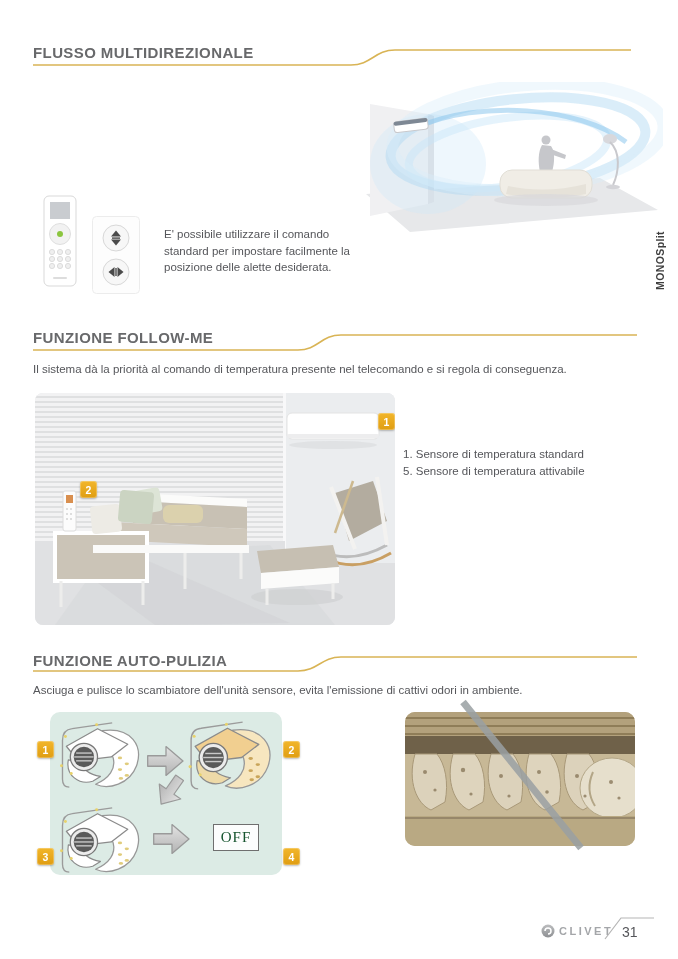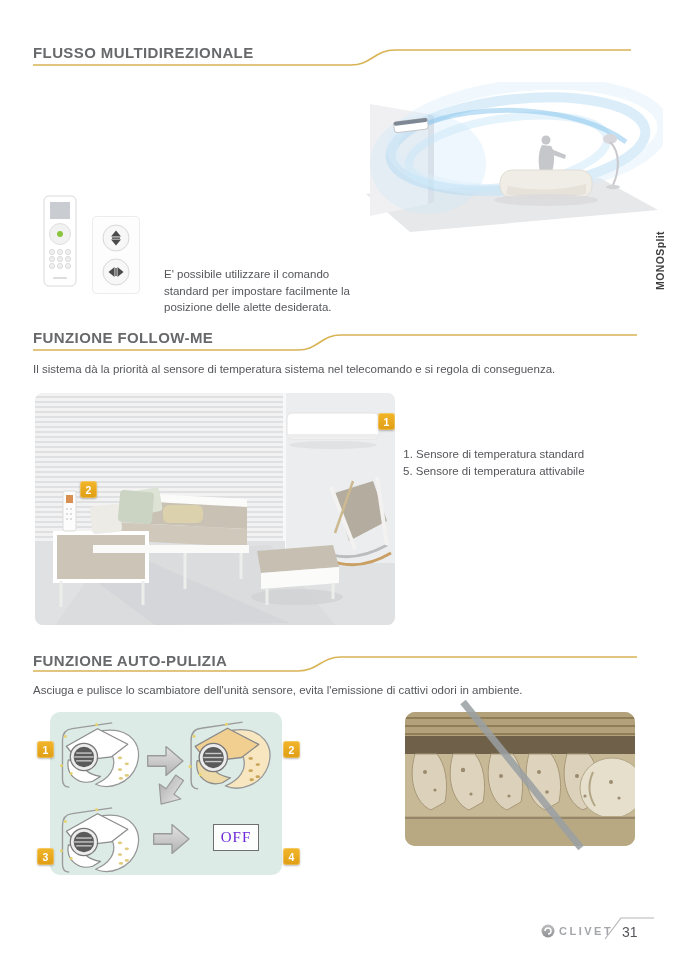--- a/index.html
+++ b/index.html
@@ -8,21 +8,21 @@
     position:relative; width:678px; height:959px; background:#fff; overflow:hidden;
     font-family:"Liberation Sans", sans-serif; color:#58595b;
   }
   .abs { position:absolute; }
   .section-title {
     position:absolute; left:33px; font-size:15px; font-weight:bold;
     color:#68696b; letter-spacing:0.4px;
   }
   .swoosh { position:absolute; pointer-events:none; }
   .body-text { position:absolute; font-size:11.5px; line-height:1.45; color:#55565a; }
-  .legend { position:absolute; font-size:11.5px; line-height:1.45; color:#55565a;text-align:center; }
+  .legend { position:absolute; font-size:11.5px; line-height:1.45; color:#55565a; }
   .badge {
     position:absolute; width:17px; height:17px; border-radius:3px;
     background:linear-gradient(#f2b62b,#df9d12);
     box-shadow:0 1px 2px rgba(0,0,0,.25), inset 0 0 0 1px rgba(255,255,255,.25);
     color:#fff; font-size:10.5px; font-weight:bold;
     display:flex; align-items:center; justify-content:center; z-index:5;
   }
   .side-label {
     position:absolute; left:654px; top:231px;
     writing-mode:vertical-rl; transform:rotate(180deg);
@@ -43,33 +43,33 @@
   
   .ap-panel {
     position:absolute; left:50px; top:712px; width:232px; height:163px;
     background:#dcebe5; border-radius:10px;
   }
   .ap-unit { position:absolute; }
   .unit-warm { --hf:#f1cf90; --sf:#f7e6bf; --bf:#eedaa8; --df:#c9a55a; }
   .off-box {
     position:absolute; left:163px; top:112px; width:46px; height:27px;
     border:1.5px solid #6f6f6f; background:rgba(255,255,255,.9);
-    font-family:"Liberation Serif", serif; font-size:15px; letter-spacing:1px; color:#6d28d9;
+    font-family:"Liberation Serif", serif; font-size:15px; letter-spacing:1px; color:#14532d;
     display:flex; align-items:center; justify-content:center;
   }
   .moldy-photo {
     position:absolute; left:405px; top:712px; width:230px; height:134px;
     border-radius:10px; overflow:hidden;
   }
   .strike { position:absolute; left:445px; top:696px; width:150px; height:160px; z-index:6; }
   
   .footer-logo { position:absolute; left:541px; top:924px; display:flex; align-items:center; gap:4px; }
   .footer-brand { font-size:11px; font-weight:700; color:#a4a6a9; letter-spacing:2.5px; }
   .footer-page { position:absolute; left:622px; top:924px; font-size:14px; color:#55565a; }
-  .caption { position:absolute; left:164px; top:226px; width:200px; font-size:11.5px; line-height:1.45; color:#55565a;margin-top:40px; }
+  .caption { position:absolute; left:164px; top:226px; width:200px; font-size:11.5px; line-height:1.45; color:#55565a; }
 </style>
 </head>
 <body>
 
 <div class="page">
 
   <svg width="0" height="0" style="position:absolute" aria-hidden="true">
     <defs>
       <linearGradient id="agrad" x1="0" y1="0" x2="0" y2="1">
         <stop offset="0" stop-color="#e3e3e3"></stop>
@@ -180,21 +180,21 @@
   </svg>
 
   <p class="caption">E' possibile utilizzare il comando standard per impostare facilmente la posizione delle alette desiderata.</p>
 
   <div class="side-label">MONOSplit</div>
 
   <h2 class="section-title" style="top:329px">FUNZIONE FOLLOW-ME</h2>
   <svg class="swoosh" style="left:33px;top:331px" width="608" height="24">
     <path d="M0,19 H265 C285,19 288,4 308,4 H604" fill="none" stroke="#d9b455" stroke-width="1.6"></path>
   </svg>
-  <p class="body-text" style="left:33px;top:361px;width:625px">Il sistema dà la priorità al sensore di temperatura sistema nel telecomando e si regola di conseguenza.</p>
+  <p class="body-text" style="left:33px;top:361px;width:625px">Il sistema dà la priorità al comando di temperatura presente nel telecomando e si regola di conseguenza.</p>
 
   <div class="fm-photo">
     <div class="fm-ribbed"></div>
     <div class="fm-plain"></div>
     <div class="fm-floor1"></div>
     <div class="fm-floor2"></div>
     <svg class="fm-scene" viewBox="0 0 360 232">
       <polygon points="70,162 235,152 300,232 20,232" fill="#d3d4d6" opacity="0.4"></polygon>
       <polygon points="95,160 255,230 120,232 52,182" fill="#c9cacc" opacity="0.3"></polygon>
       <g>

